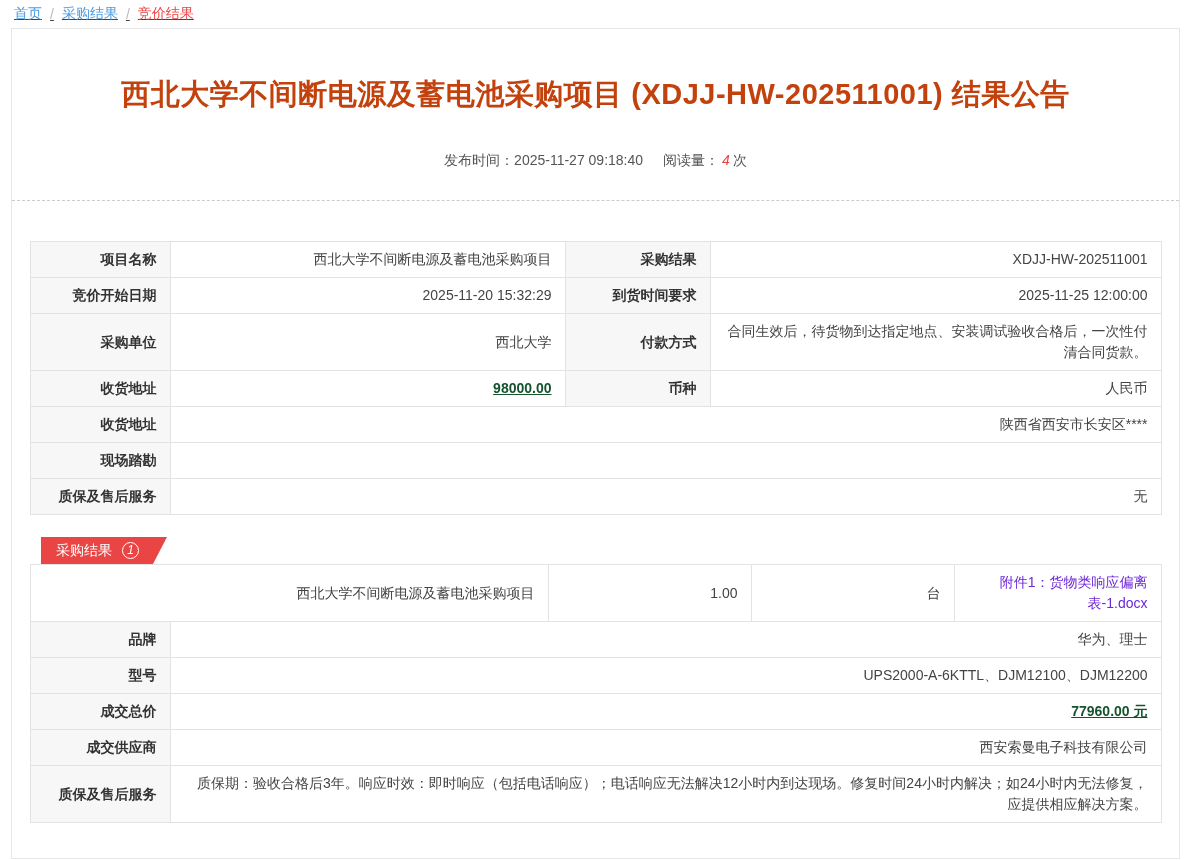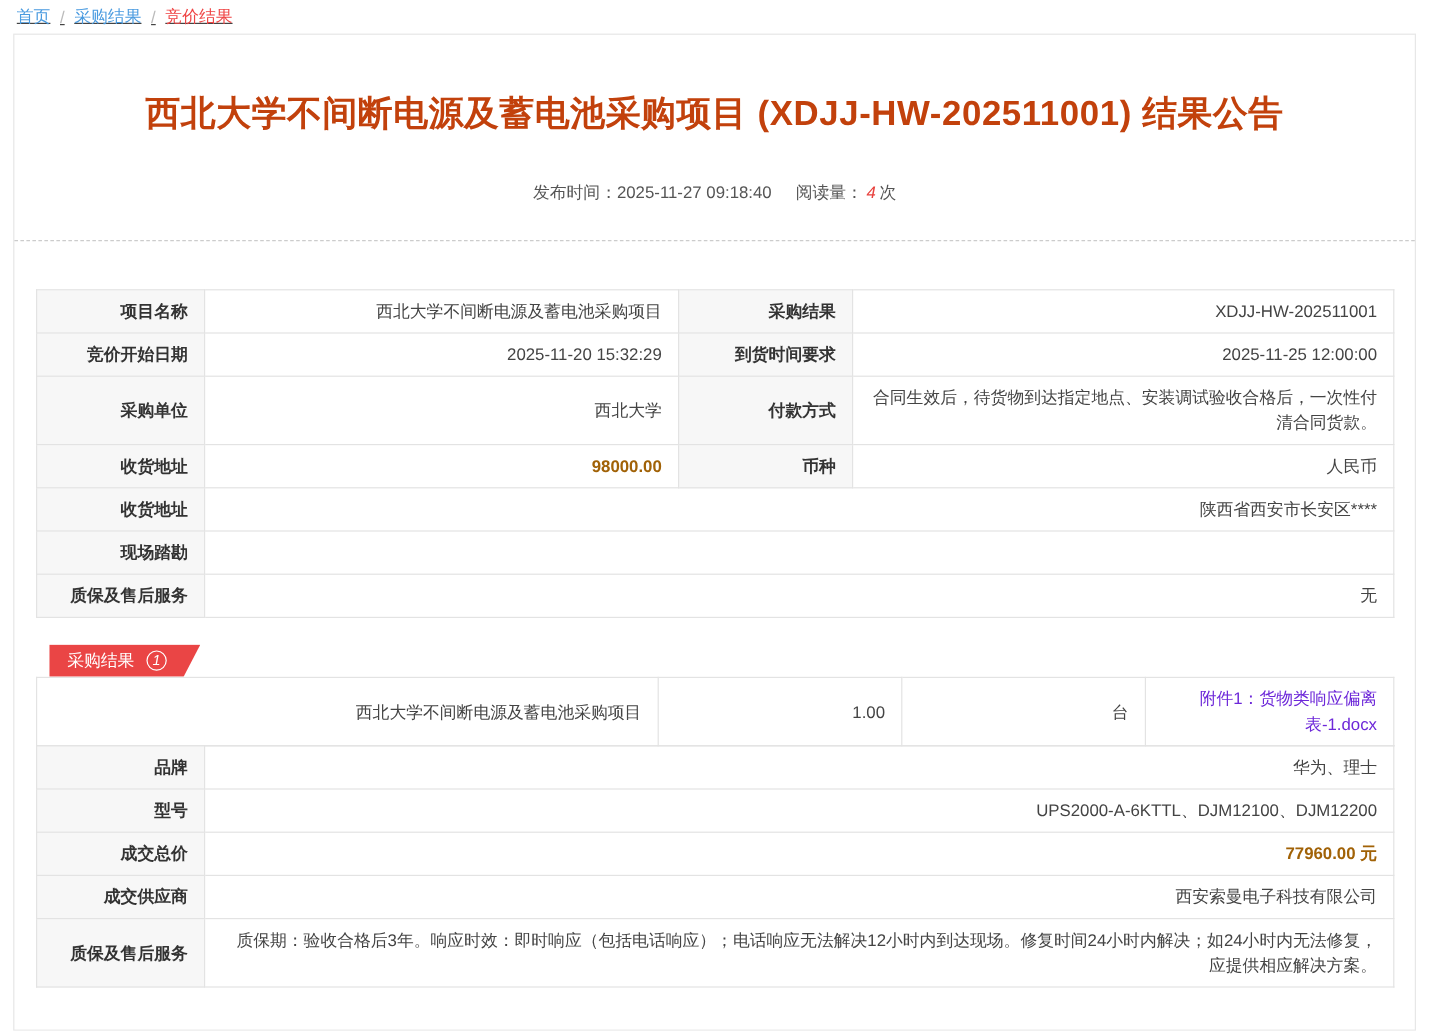--- a/index.html
+++ b/index.html
@@ -22,21 +22,21 @@
   .views-count { color: #e8423e; font-style: italic; margin: 0 3px; }
 
   .divider { border-bottom: 1px dashed #ccc; margin: 30px 0 0 0; }
 
   
   table { border-collapse: collapse; width: 1132px; margin: 0 auto; table-layout: fixed; }
   .info-table { margin-top: 40px; }
   td, th { border: 1px solid #e3e3e3; padding: 7px 13px; line-height: 21px; vertical-align: middle; text-align: right; font-size: 14px; color: #444; word-break: break-all; }
   td.lbl, th.hd { background: #f7f7f7; color: #333; font-weight: 700; }
   td { height: 36px; }
-  .red-val { color: #a16207; font-weight: 700; }
+  .red-val { color: #14532d; font-weight: 700; text-decoration: underline; }
 
   
   .result-badge { margin: 22px 0 0 29px; display: inline-flex; align-items: center; height: 27px; background: #ea4545; color: #fff; padding: 0 28px 0 15px; font-size: 14px; clip-path: polygon(0 0, 100% 0, calc(100% - 14px) 100%, 0 100%); }
   .badge-circle { display: inline-block; width: 17px; height: 17px; border: 1px solid #fff; border-radius: 50%; font-size: 12px; line-height: 15px; text-align: center; margin-left: 10px; font-style: italic; }
 
   .result-top { }
   .result-bottom { margin-top: -1px; }
   a.attach-link { color: #6d28d9; text-decoration: none; cursor: pointer; display: inline-block; max-width: 162px; }
 </style>
 </head>

